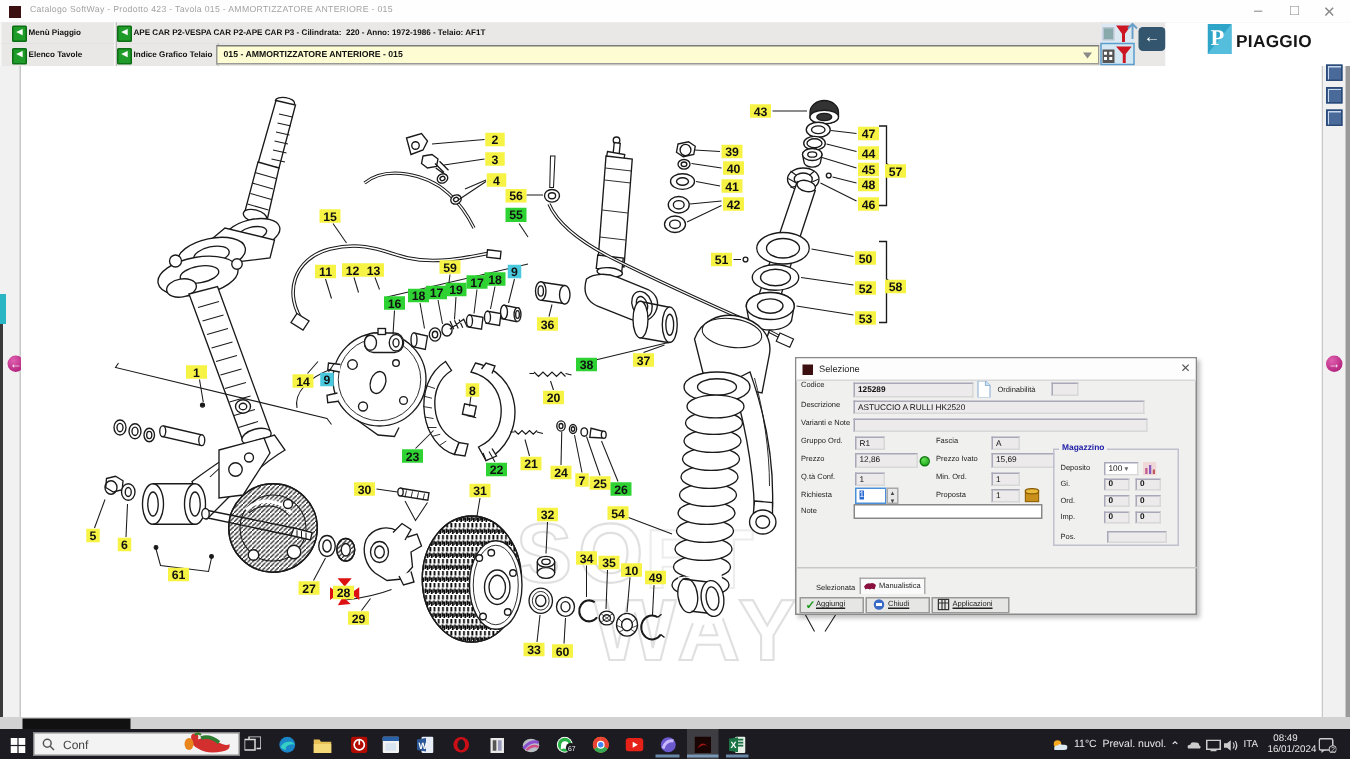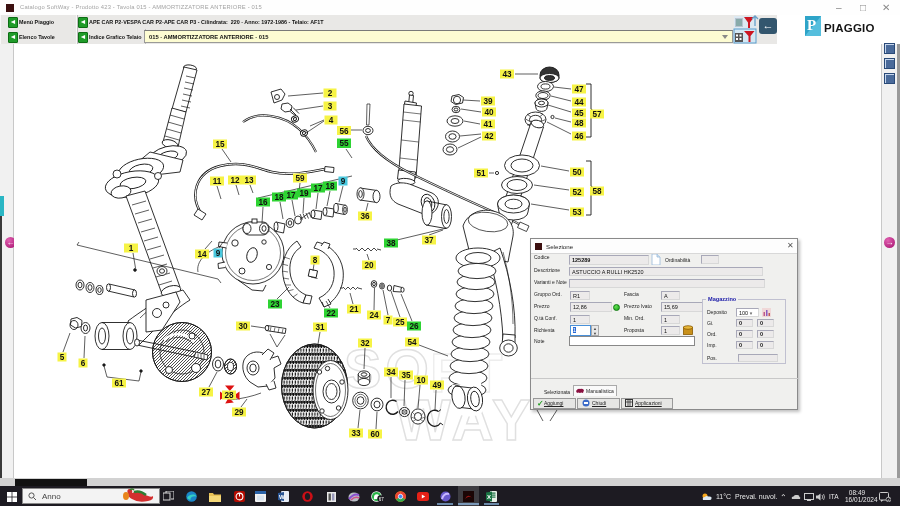--- a/index.html
+++ b/index.html
@@ -645,21 +645,21 @@
   <rect x="0" y="0" width="4.6" height="4.6" fill="#fff"></rect>
     <rect x="5.4" y="0" width="4.6" height="4.6" fill="#fff"></rect>
   <rect x="0" y="5.4" width="4.6" height="4.6" fill="#fff"></rect>
     <rect x="5.4" y="5.4" width="4.6" height="4.6" fill="#fff"></rect>
 </svg>
 <div class="abs" id="searchbox"></div>
 <svg class="abs" style="left:28px;top:492px;" width="9" height="9" viewBox="0 0 9 9">
   <circle cx="3.5" cy="3.5" r="2.6" fill="none" stroke="#555" stroke-width="1"></circle>
     <path d="M5.5 5.5 L8 8" stroke="#555" stroke-width="1"></path>
 </svg>
-<div class="abs" style="left:42px;top:492px;font-size:8px;color:#444;">Anno</div>
+<div class="abs" style="left:42px;top:492px;font-size:8px;color:#444;">Conf</div>
 
 <svg class="abs" style="left:120px;top:488px;" width="36" height="16" viewBox="0 0 36 16">
   <path d="M8 6 Q6 1 10 1 Q13 1 12 5 Q18 2 24 6 Q31 10 33 8 Q34 12 28 13 Q18 15 12 11 Q8 9 8 6" fill="#d32f2f"></path>
   <path d="M10 2 Q12 0 14 2" stroke="#3a7d2c" stroke-width="1.5" fill="none"></path>
   <ellipse cx="6" cy="8" rx="3" ry="4" fill="#e8851c"></ellipse>
   <path d="M14 4 Q20 2 26 7" stroke="#2e7d32" stroke-width="2.5" fill="none"></path>
 </svg>
 
 <svg class="abs" style="left:163px;top:491px;" width="11" height="11" viewBox="0 0 11 11">
     <rect x="0" y="2" width="7" height="7" fill="none" stroke="#ddd" stroke-width="1"></rect>

